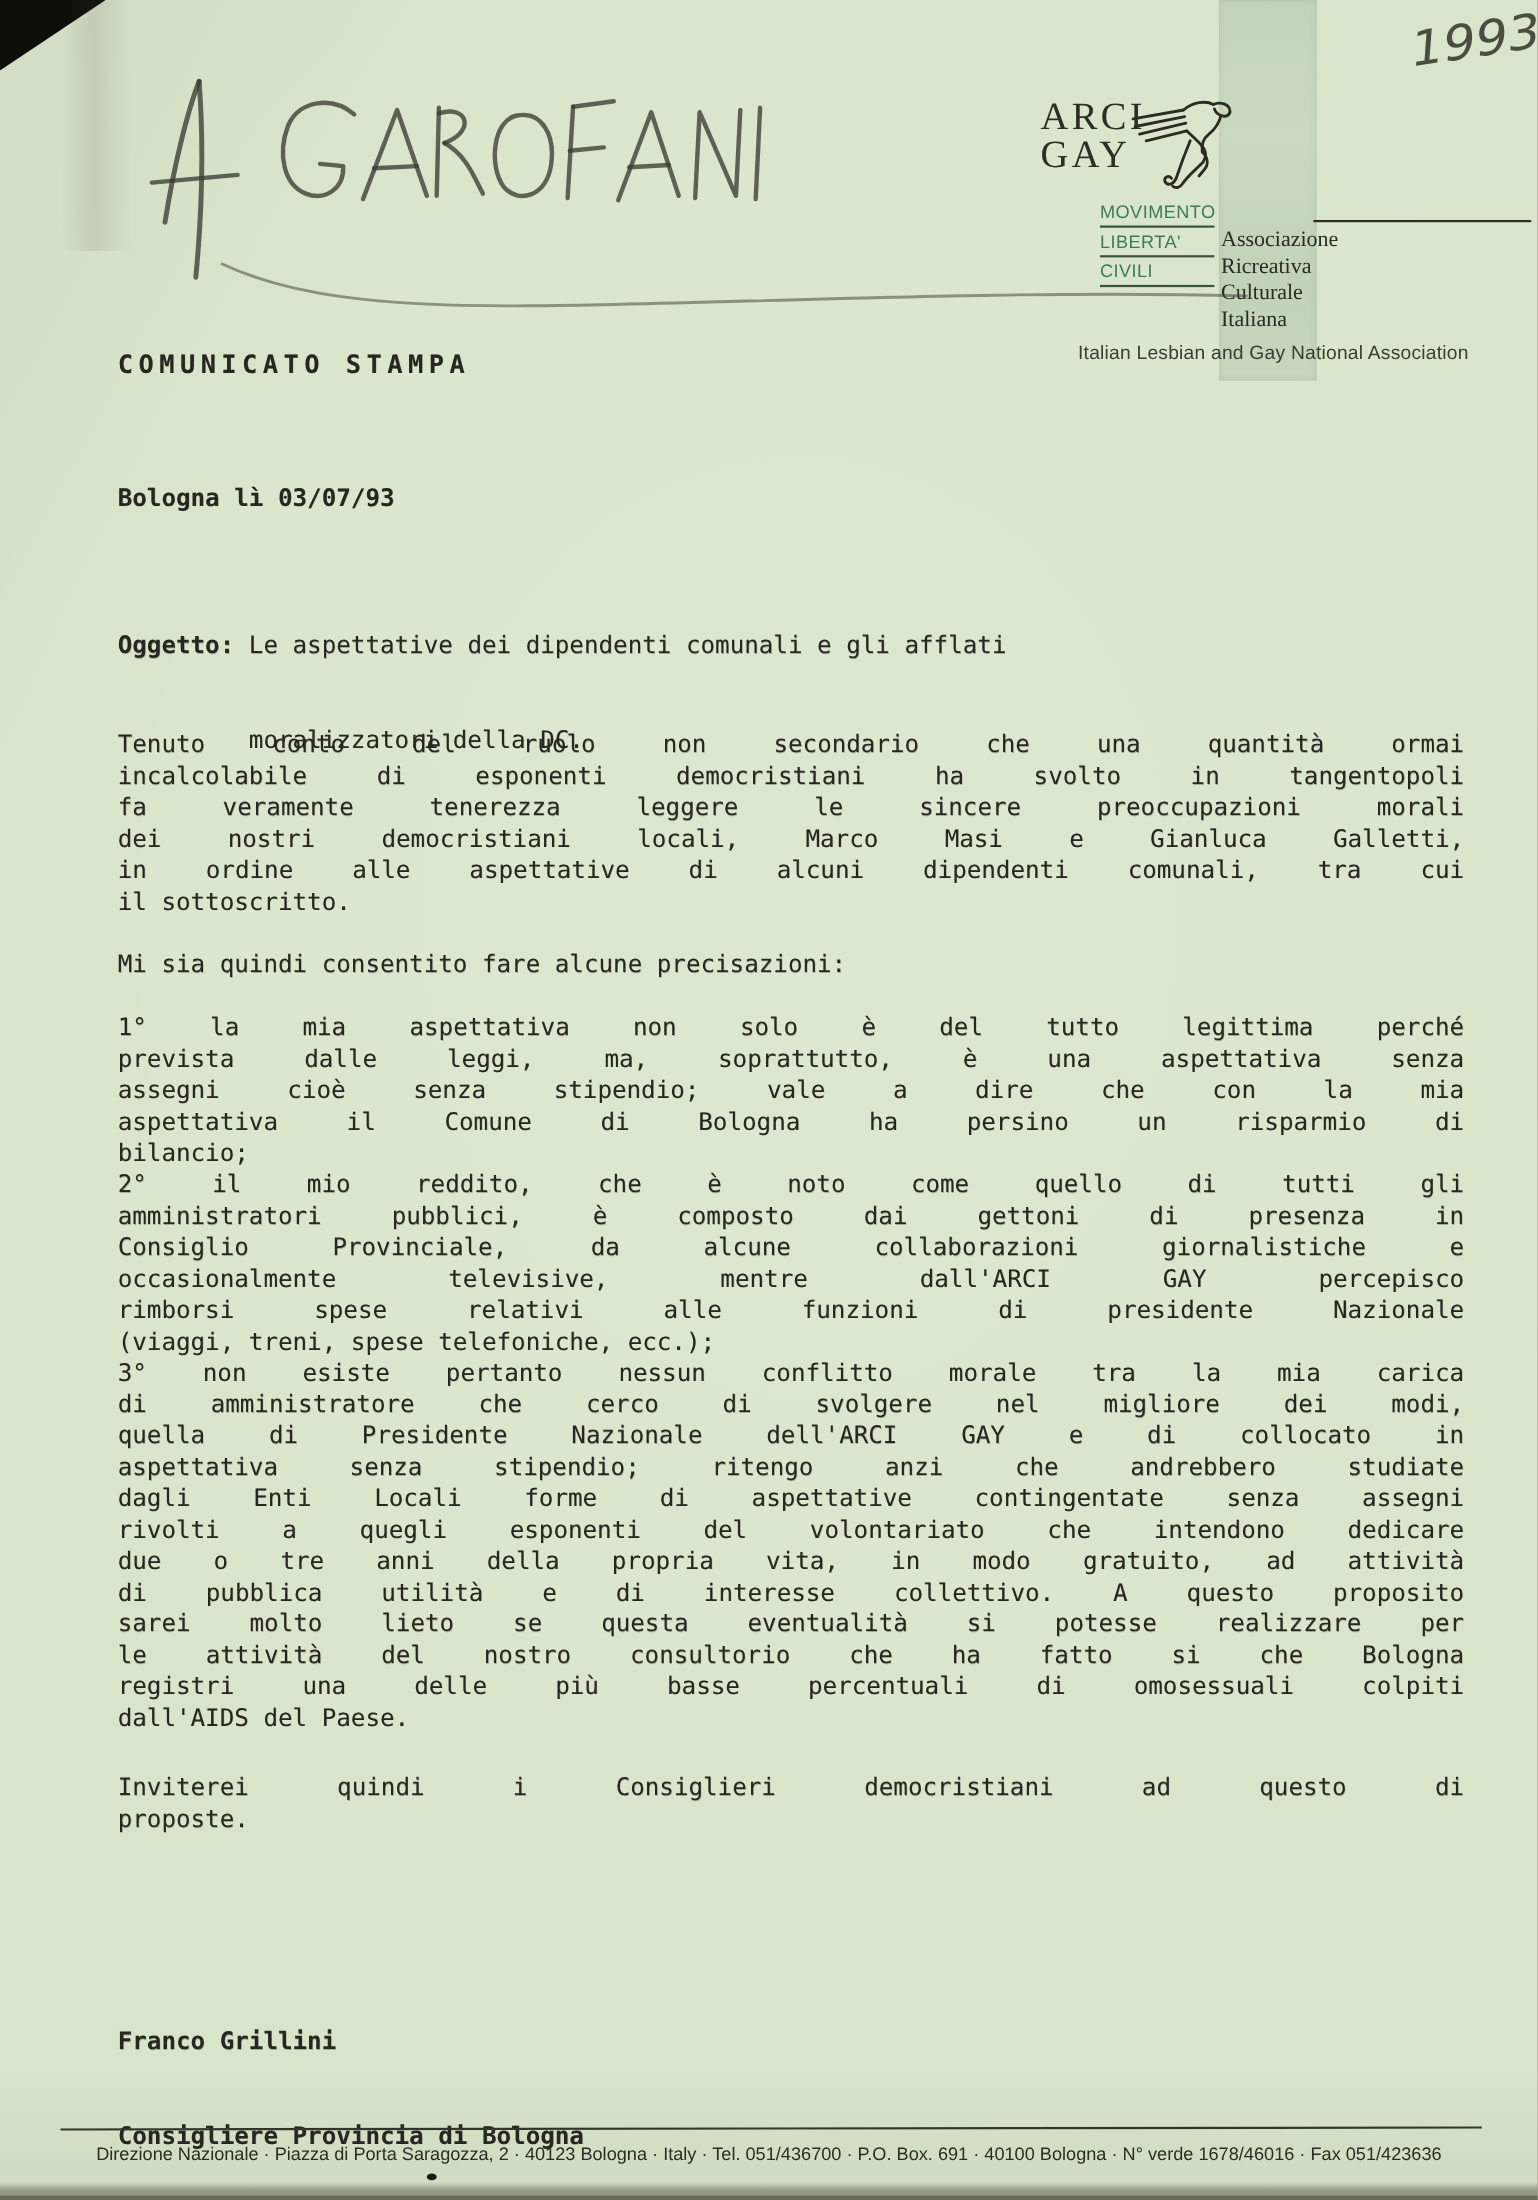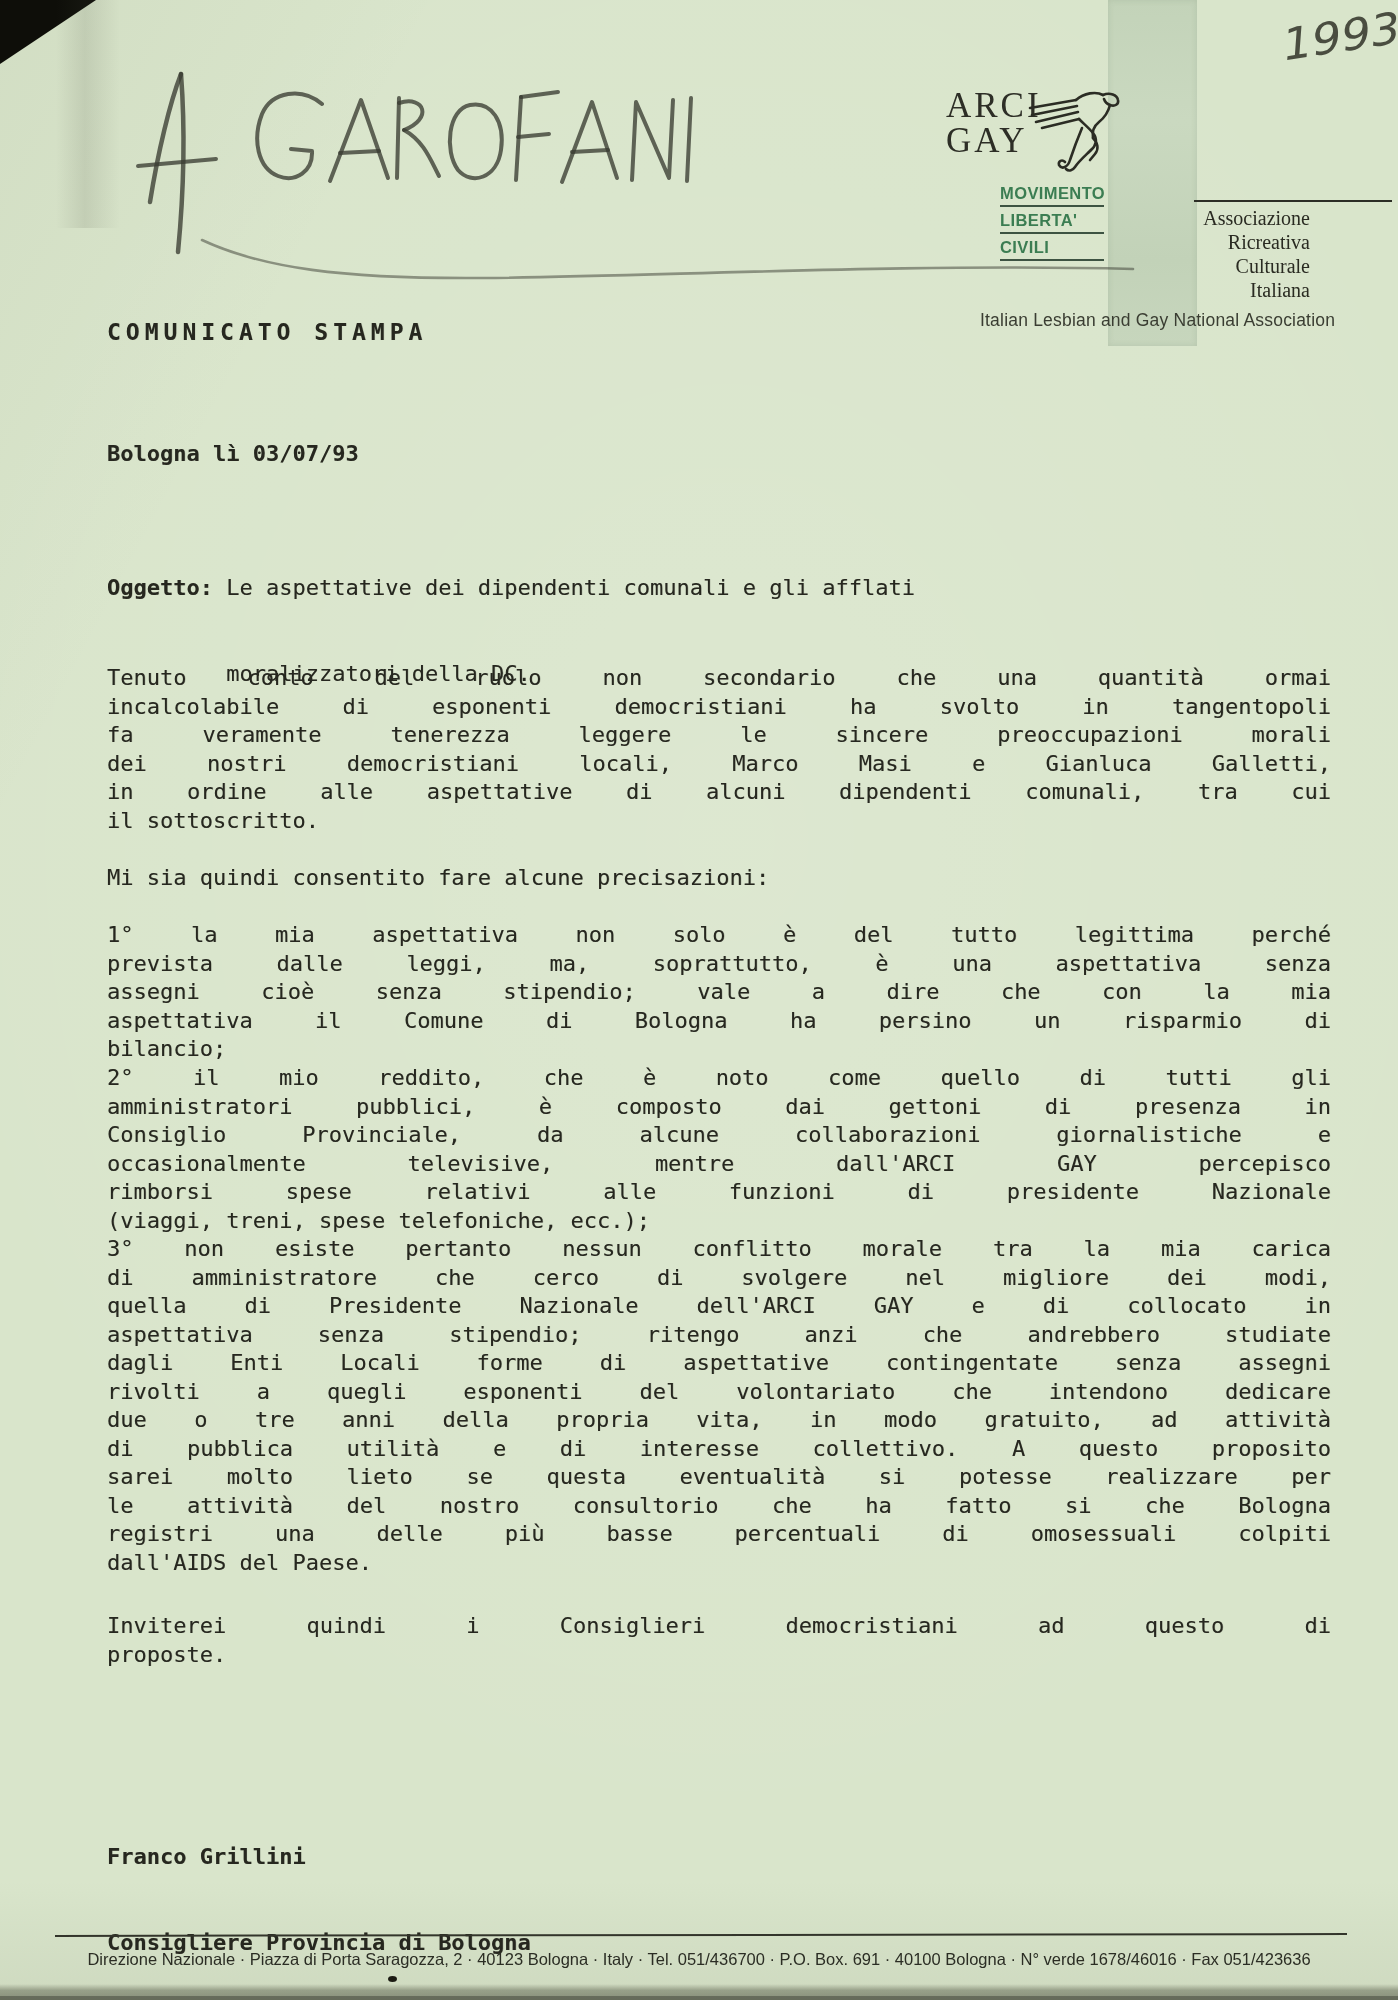--- a/index.html
+++ b/index.html
@@ -24,23 +24,23 @@
   .speck{position:absolute;background:#1b1b13;border-radius:50%;}
   
   .stripe{position:absolute;left:1108px;top:0;width:89px;height:346px;
     background:linear-gradient(180deg,#c3d3b9 0%,#cad9c0 35%,#c2d2b8 75%,#c7d6bd 100%);
     box-shadow:inset 0 0 6px rgba(90,105,80,0.15);}
   .wordmark{position:absolute;left:946px;top:88px;font-family:"Liberation Serif","DejaVu Serif",serif;
     font-size:35px;line-height:35px;letter-spacing:3px;color:#2d2e26;font-weight:400;}
   .pegasus{position:absolute;left:1026px;top:88px;}
   .mlc{position:absolute;left:1000px;top:184px;width:104px;}
   .mlc-row{font-family:"Liberation Sans",sans-serif;font-size:16.5px;letter-spacing:.4px;
-    color:#3b7d52;border-bottom:2px solid #3d5342;padding-bottom:2px;margin-bottom:4px;width:104px;font-weight:bold;}
+    color:#3b7d52;border-bottom:2px solid #3d5342;padding-bottom:2px;margin-bottom:4px;width:104px;}
   .right-rule{position:absolute;left:1194px;top:200px;width:198px;height:2px;background:#2c2d25;}
-  .assoc{position:absolute;left:1110px;top:206px;width:200px;text-align:right;
+  .assoc{position:absolute;left:1110px;top:206px;width:200px;text-align:left;
     font-family:"Liberation Serif","DejaVu Serif",serif;font-size:20px;line-height:24px;color:#2a2b22;}
   .tagline{position:absolute;left:980px;top:310px;font-family:"Liberation Sans",sans-serif;
     font-size:17.5px;color:#3a3d32;letter-spacing:.2px;}
   
   .hand-year{position:absolute;left:1284px;top:10px;font-family:"DejaVu Sans",sans-serif;
     font-size:45px;color:rgba(48,50,40,0.85);transform:skewX(-13deg) rotate(-9deg);}
   .hand-svg{position:absolute;left:0;top:0;}
   
   .doc{position:absolute;left:107px;width:1224px;font-size:22px;line-height:28.5px;
     white-space:pre-wrap;text-shadow:.4px .4px .6px rgba(40,41,34,0.30);}

